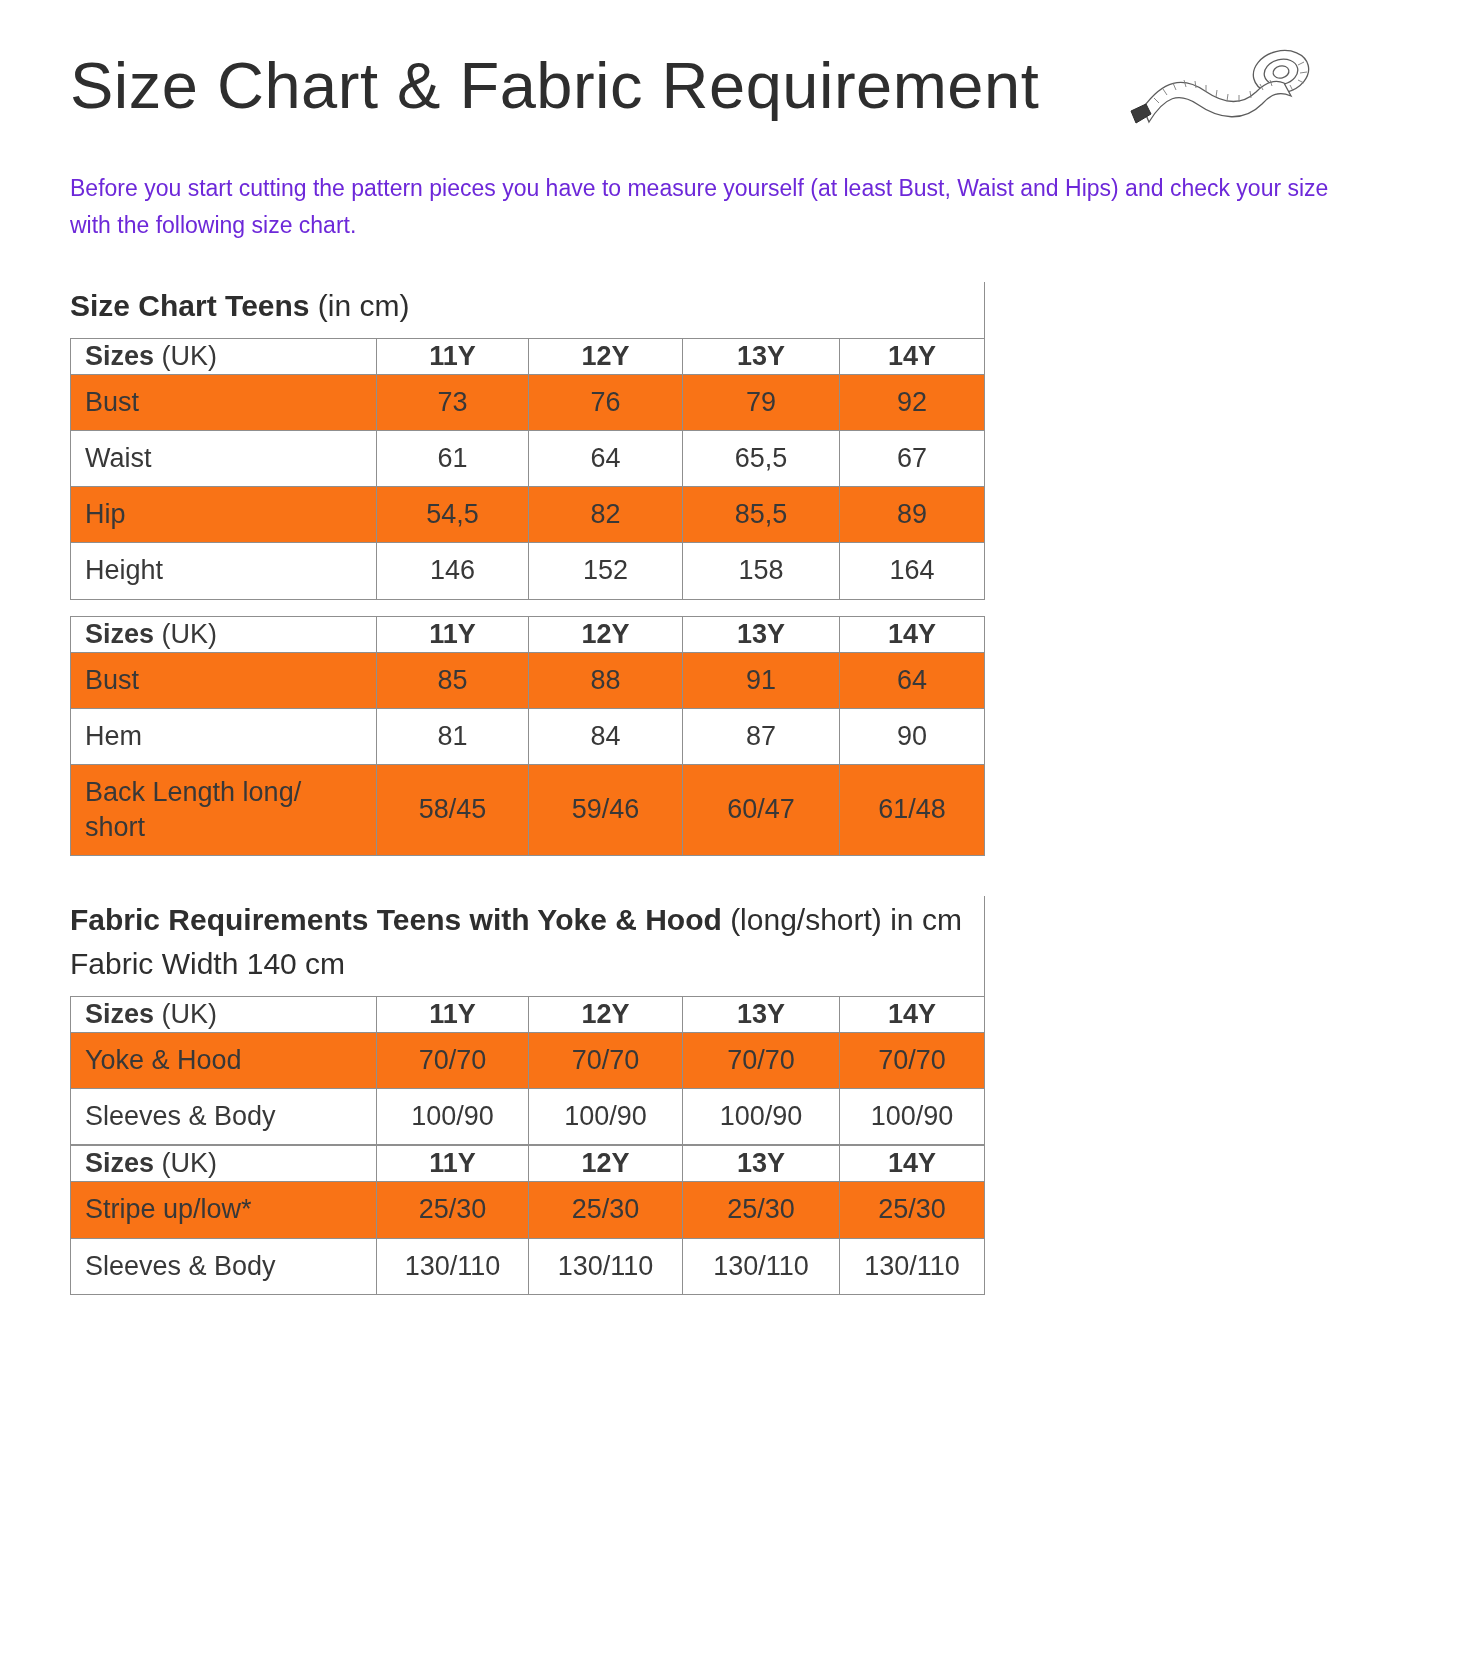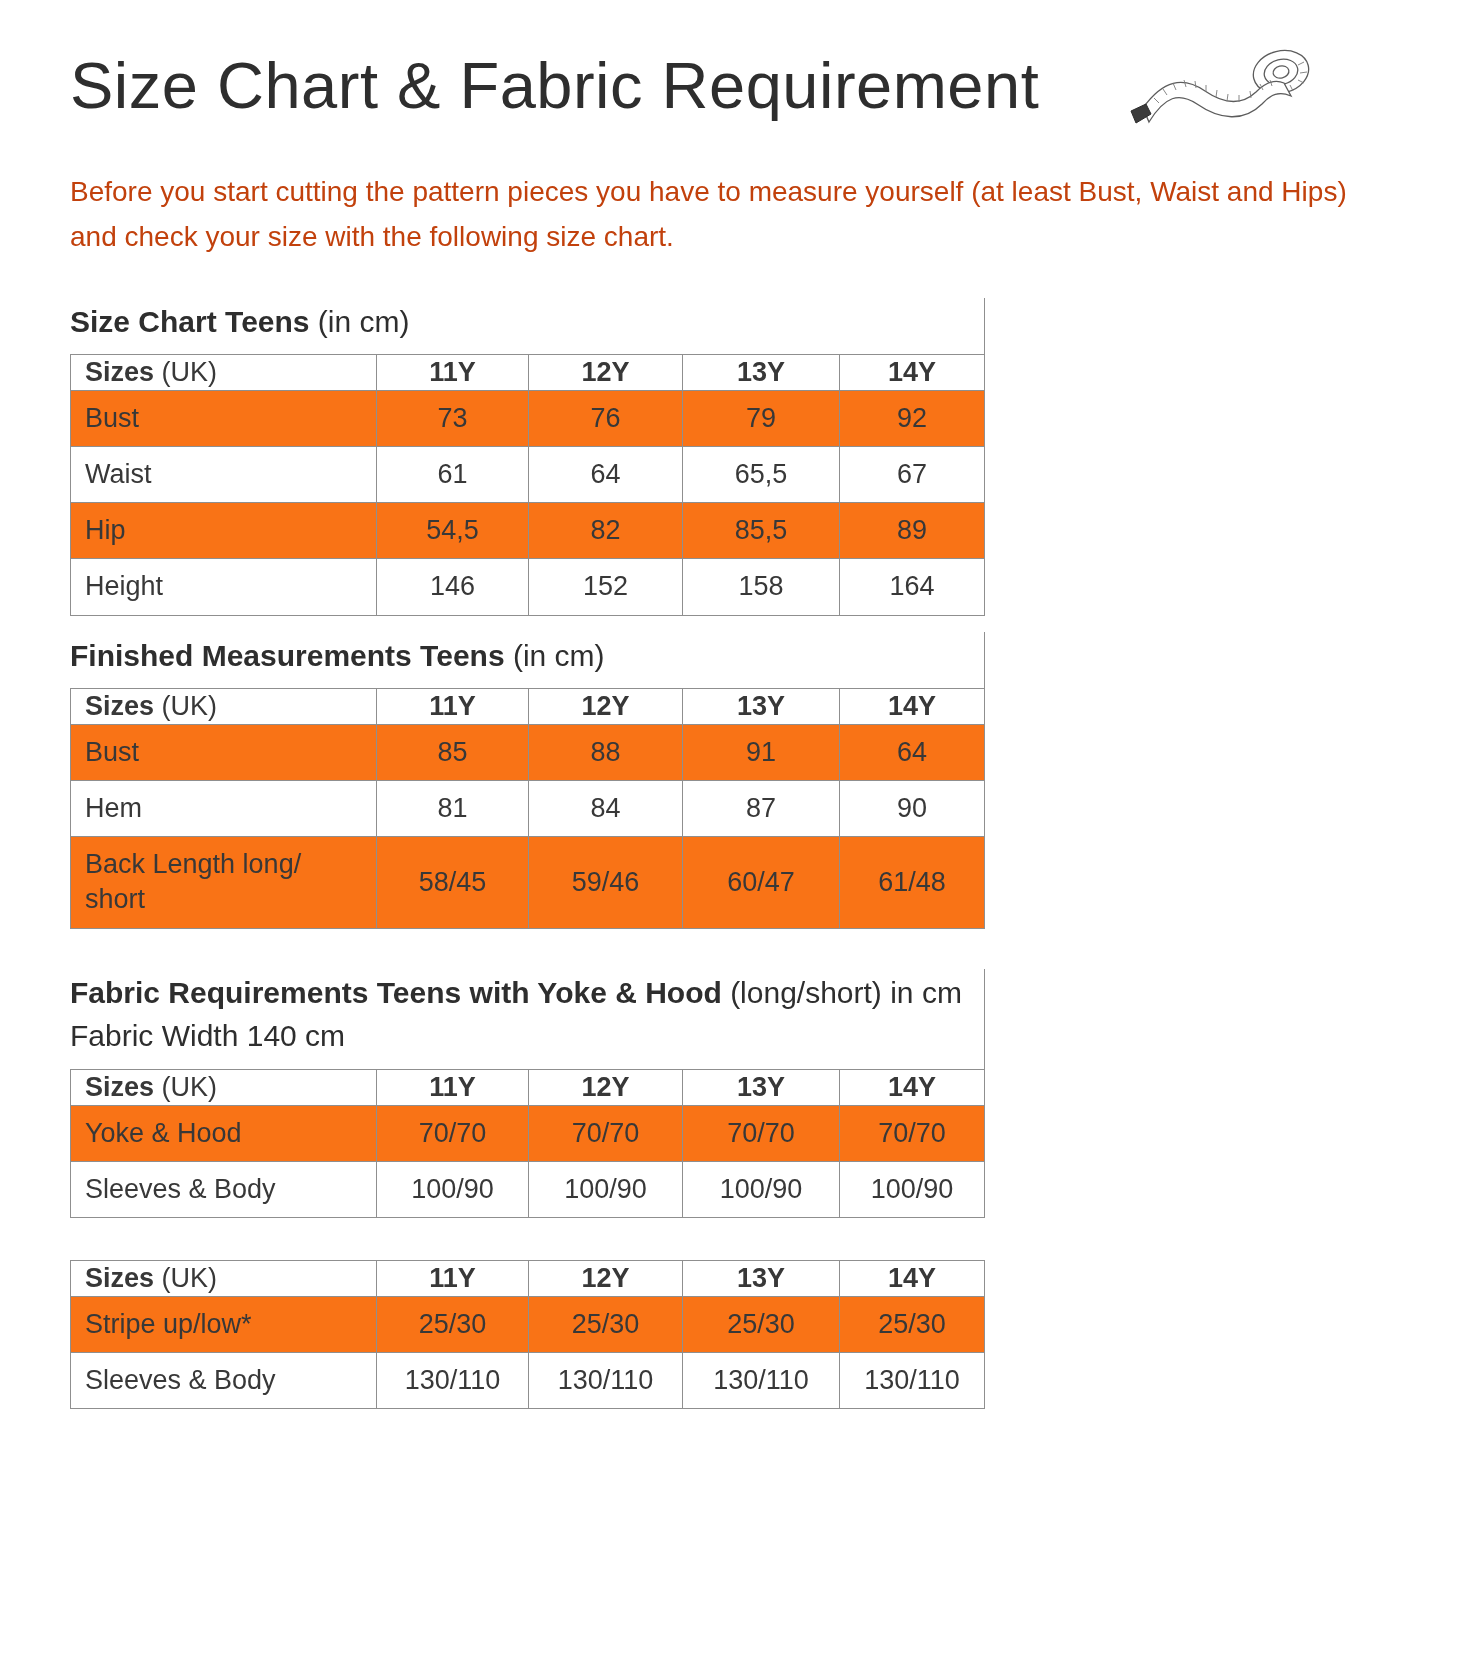--- a/index.html
+++ b/index.html
@@ -14,33 +14,33 @@
   
   .title-row{display:flex;align-items:center;margin:10px 0 34px 0;gap:40px;}
   h1.page-title{
     margin:0;font-size:65px;font-weight:400;letter-spacing:.5px;
     color:#2e2e2e;white-space:nowrap;
   }
   .tape-wrap{margin-left:42px;flex:0 0 auto;}
 
   
   .intro{
-    font-size:28px;line-height:1.6;max-width:1285px;
-    margin:0 0 38px 0;color:#c2410c;
+    font-size:23px;line-height:1.6;max-width:1285px;
+    margin:0 0 38px 0;color:#6d28d9;
   }
 
   
   .section{
     width:914px;
     border-right:1.5px solid #8f8f8f;
     box-sizing:content-box;
   }
   .s1{margin-bottom:16px;}
   .s2{margin-bottom:40px;}
-  .s3{margin-bottom:42px;}
+  .s3{}
   .s4{margin-bottom:0;}
   h2.section-heading{
     margin:0 0 11px 0;padding-top:2px;
     font-size:30px;line-height:1.45;font-weight:400;color:#2e2e2e;
     max-width:905px;
   }
   h2.section-heading .hb{font-weight:700;}
   h2.section-heading .hr{font-weight:400;}
 
   
@@ -165,21 +165,20 @@
           <td>146</td>
           <td>152</td>
           <td>158</td>
           <td>164</td>
         </tr>
       </tbody>
     </table>
   </div>
 
   <div class="section s2">
-    <h2 class="section-heading"><span class="hb">Finished Measurements Teens</span><span class="hr"> (in cm)</span></h2>
     <table class="size-table">
       <colgroup>
           <col style="width:306px">
           <col style="width:152px">
           <col style="width:154px">
           <col style="width:157px">
           <col style="width:145px">
         </colgroup>
       <thead>
         <tr>

